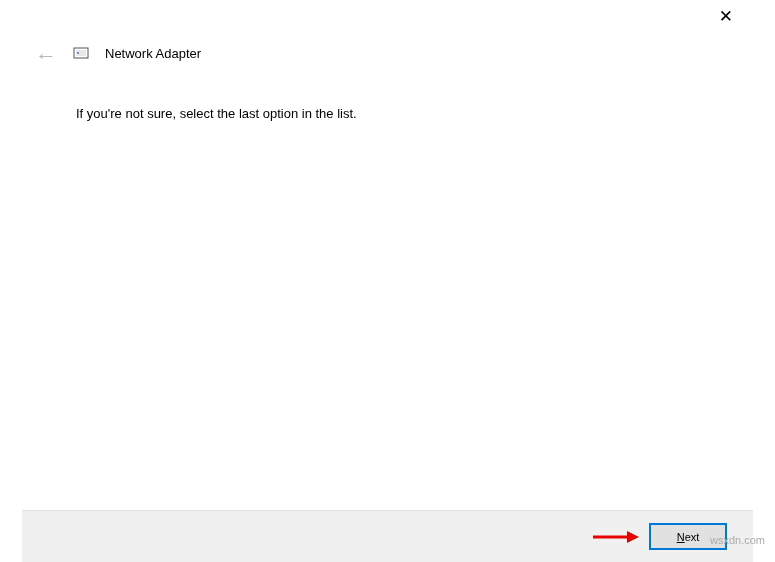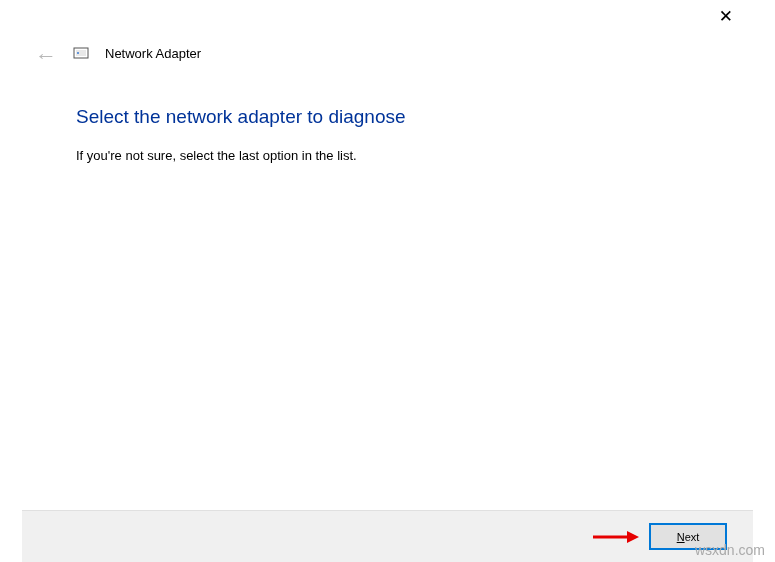--- a/index.html
+++ b/index.html
@@ -132,23 +132,23 @@
       padding: 0 18px;
     }
     .btn-next .u { text-decoration: underline; }
     .arrow-annot {
       display: inline-flex;
       align-items: center;
       margin-right: 2px;
     }
     .watermark {
       position: absolute;
-      bottom: 4px;
+      bottom: 16px;
       right: 10px;
-      font-size: 14px;
+      font-size: 11px;
       color: #aaa;
     }
   </style>
 </head>
 <body>
 
 <button class="close-btn">✕</button>
 
 <div class="header-row">
   <button class="back-arrow">←</button>
@@ -156,21 +156,20 @@
     <svg width="16" height="16" viewBox="0 0 16 16">
       <rect x="1" y="3" width="14" height="10" fill="#fff" stroke="#555" stroke-width="1"></rect>
       <rect x="3" y="5" width="10" height="6" fill="#e8e8e8"></rect>
       <circle cx="5" cy="8" r="1" fill="#3a7bd5"></circle>
     </svg>
   </span>
   <span class="window-title">Network Adapter</span>
 </div>
 
 <div class="content">
-  <h1 class="main-heading">Select the network adapter to diagnose</h1>
   <p class="subtext">If you're not sure, select the last option in the list.</p>
 
 </div>
 
 <div class="footer">
   <div class="footer-divider"></div>
   <div class="footer-panel">
     <span class="arrow-annot">
       <svg width="48" height="18" viewBox="0 0 48 18">
         <line x1="2" y1="9" x2="38" y2="9" stroke="#e60000" stroke-width="3"></line>

